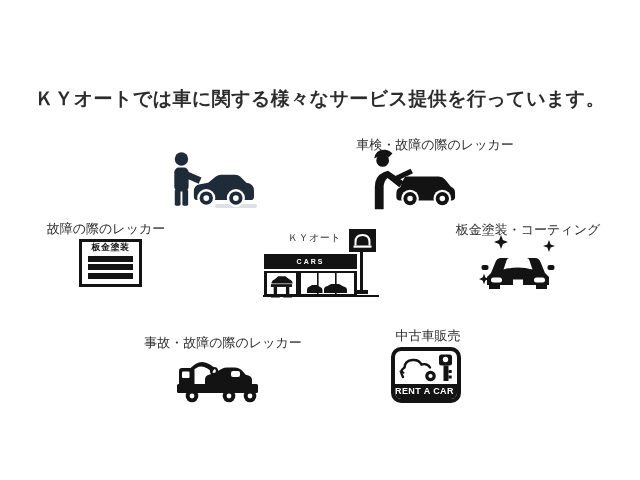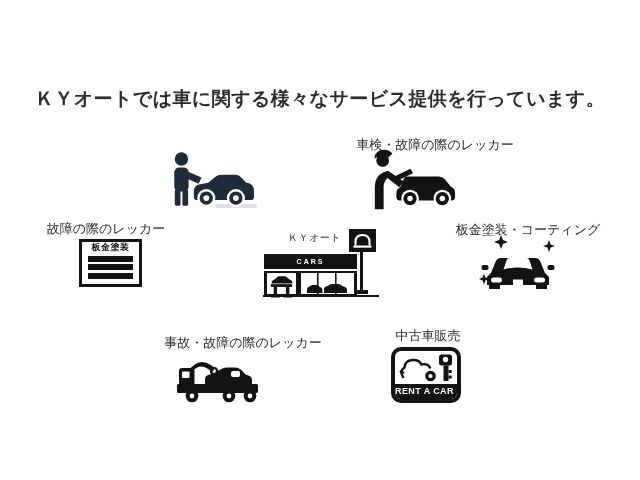--- a/index.html
+++ b/index.html
@@ -15,21 +15,21 @@
     letter-spacing:0.4px; color:#2c2c2c; margin:0; white-space:nowrap;
   }
   .label {
     position:absolute; transform:translateX(-50%);
     font-size:13px; color:#2c2c2c; white-space:nowrap;
   }
   .lbl-sales       { left:209px; top:136px; }
   .lbl-maintenance { left:435px; top:136px; }
   .lbl-insurance   { left:106px; top:220px; }
   .lbl-coating     { left:528px; top:221px; }
-  .lbl-tow         { left:243px; top:334px; }
+  .lbl-tow         { left:223px; top:334px; }
   .lbl-rental      { left:428px; top:327px; }
 
   .icon { position:absolute; }
   .icon svg { display:block; width:100%; height:100%; }
   .ic-sales       { left:170px; top:150px; width:84px; height:58px; }
   .ic-maintenance { left:367px; top:149px; width:90px; height:62px; }
   .ic-coating     { left:479px; top:235px; width:78px; height:56px; }
   .ic-tow         { left:175px; top:351px; width:85px; height:52px; }
   .sales-shadow   { position:absolute; left:215px; top:204px; width:42px; height:4px;
                     background:#dde1e6; border-radius:2px; }

